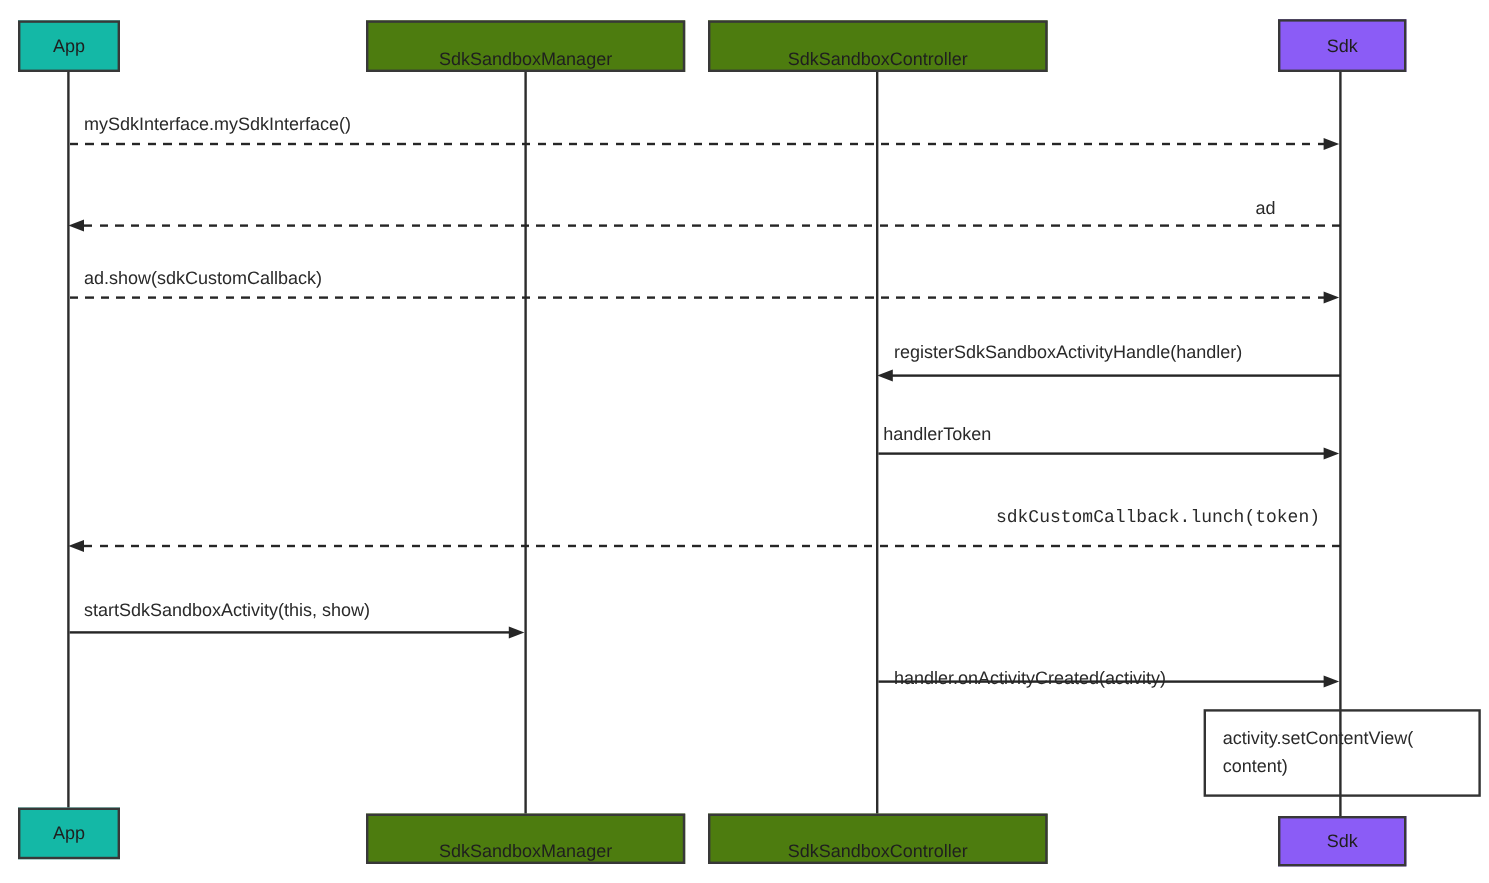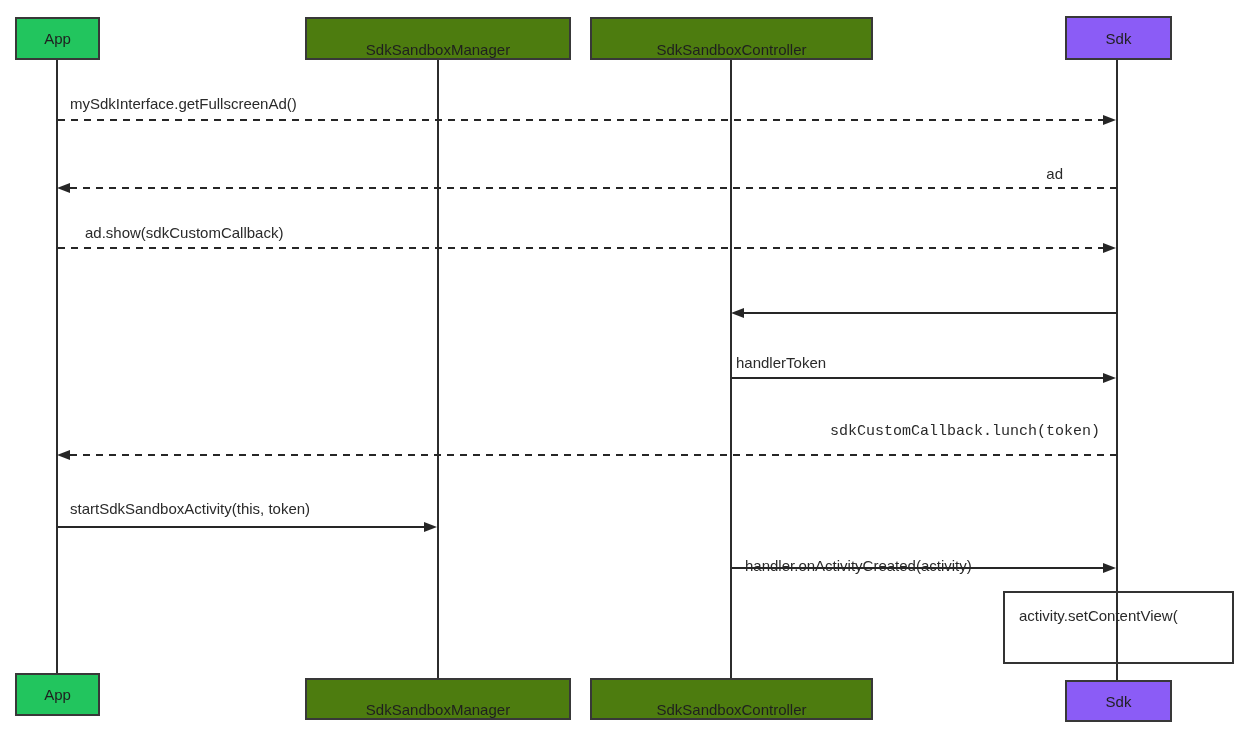--- a/index.html
+++ b/index.html
@@ -10,21 +10,21 @@
     font-family:"Liberation Sans", sans-serif;
     overflow:hidden;
   }
   .pbox {
     position:absolute;
     box-sizing:border-box;
     border:2px solid #383838;
     display:flex; align-items:center; justify-content:center;
     font-size:15px; color:#1f1f1f;
   }
-  .fill-pink   { background:#22c55e; }
+  .fill-pink   { background:#14b8a6; }
   .fill-yellow { background:#4d7c0f;align-items:flex-end; }
   .fill-green  { background:#8b5cf6; }
   .lifeline {
     position:absolute; width:2px; background:#2c2c2c;
   }
   .msg-label {
     position:absolute;
     font-size:15px; color:#2a2a2a;
     white-space:nowrap; line-height:18px;
   }
@@ -76,53 +76,55 @@
   <div class="pbox fill-yellow" style="left:305px; top:17px; width:266px; height:43px;">
       <span>SdkSandboxManager</span>
     </div>
   <div class="pbox fill-yellow" style="left:590px; top:17px; width:283px; height:43px;">
       <span>SdkSandboxController</span>
     </div>
   <div class="pbox fill-green" style="left:1065px;top:16px; width:107px; height:44px;">
       <span>Sdk</span>
     </div>
 
-  <div class="msg-label" style="left:70px; top:95px;">mySdkInterface.getFullscreenAd()</div>
+  <div class="msg-label" style="left:70px; top:95px;">mySdkInterface.mySdkInterface()</div>
   <div class="line-dashed" style="left:58px; top:119px; width:1047px;"></div>
   <div class="ah-r" style="left:1103px; top:115px;"></div>
 
   <div class="msg-label ta-r" style="left:1020px; top:165px; width:43px;">ad</div>
   <div class="line-dashed" style="left:70px; top:187px; width:1047px;"></div>
   <div class="ah-l" style="left:57px; top:183px;"></div>
 
-  <div class="msg-label" style="left:85px; top:224px;">ad.show(sdkCustomCallback)</div>
+  <div class="msg-label" style="left:70px; top:224px;">ad.show(sdkCustomCallback)</div>
   <div class="line-dashed" style="left:58px; top:247px; width:1047px;"></div>
   <div class="ah-r" style="left:1103px; top:243px;"></div>
 
+  <div class="msg-label" style="left:745px; top:285px;">registerSdkSandboxActivityHandle(handler)</div>
   <div class="line-solid" style="left:743px; top:312px; width:374px;"></div>
   <div class="ah-l" style="left:731px; top:308px;"></div>
 
   <div class="msg-label" style="left:736px; top:354px;">handlerToken</div>
   <div class="line-solid" style="left:732px; top:377px; width:373px;"></div>
   <div class="ah-r" style="left:1103px; top:373px;"></div>
 
   <div class="msg-label ta-r" style="left:820px; top:423px; width:280px;font-family:Liberation Mono, monospace;">sdkCustomCallback.lunch(token)</div>
   <div class="line-dashed" style="left:70px; top:454px; width:1047px;"></div>
   <div class="ah-l" style="left:57px; top:450px;"></div>
 
-  <div class="msg-label" style="left:70px; top:500px;">startSdkSandboxActivity(this, token)</div>
+  <div class="msg-label" style="left:70px; top:500px;">startSdkSandboxActivity(this, show)</div>
   <div class="line-solid" style="left:58px; top:526px; width:367px;"></div>
   <div class="ah-r" style="left:424px; top:522px;"></div>
 
   <div class="msg-label" style="left:745px; top:538px;margin-top:19px;">handler.onActivityCreated(activity)</div>
   <div class="line-solid" style="left:732px; top:567px; width:373px;"></div>
   <div class="ah-r" style="left:1103px; top:563px;"></div>
 
   <div class="note" style="left:1003px; top:591px; width:231px; height:73px;">
     <span>activity.setContentView(</span>
+    <span>content)</span>
   </div>
 
   <div class="pbox fill-pink" style="left:15px;  top:673px; width:85px;  height:43px;">
       <span>App</span>
     </div>
   <div class="pbox fill-yellow" style="left:305px; top:678px; width:266px; height:42px;">
       <span>SdkSandboxManager</span>
     </div>
   <div class="pbox fill-yellow" style="left:590px; top:678px; width:283px; height:42px;">
       <span>SdkSandboxController</span>

